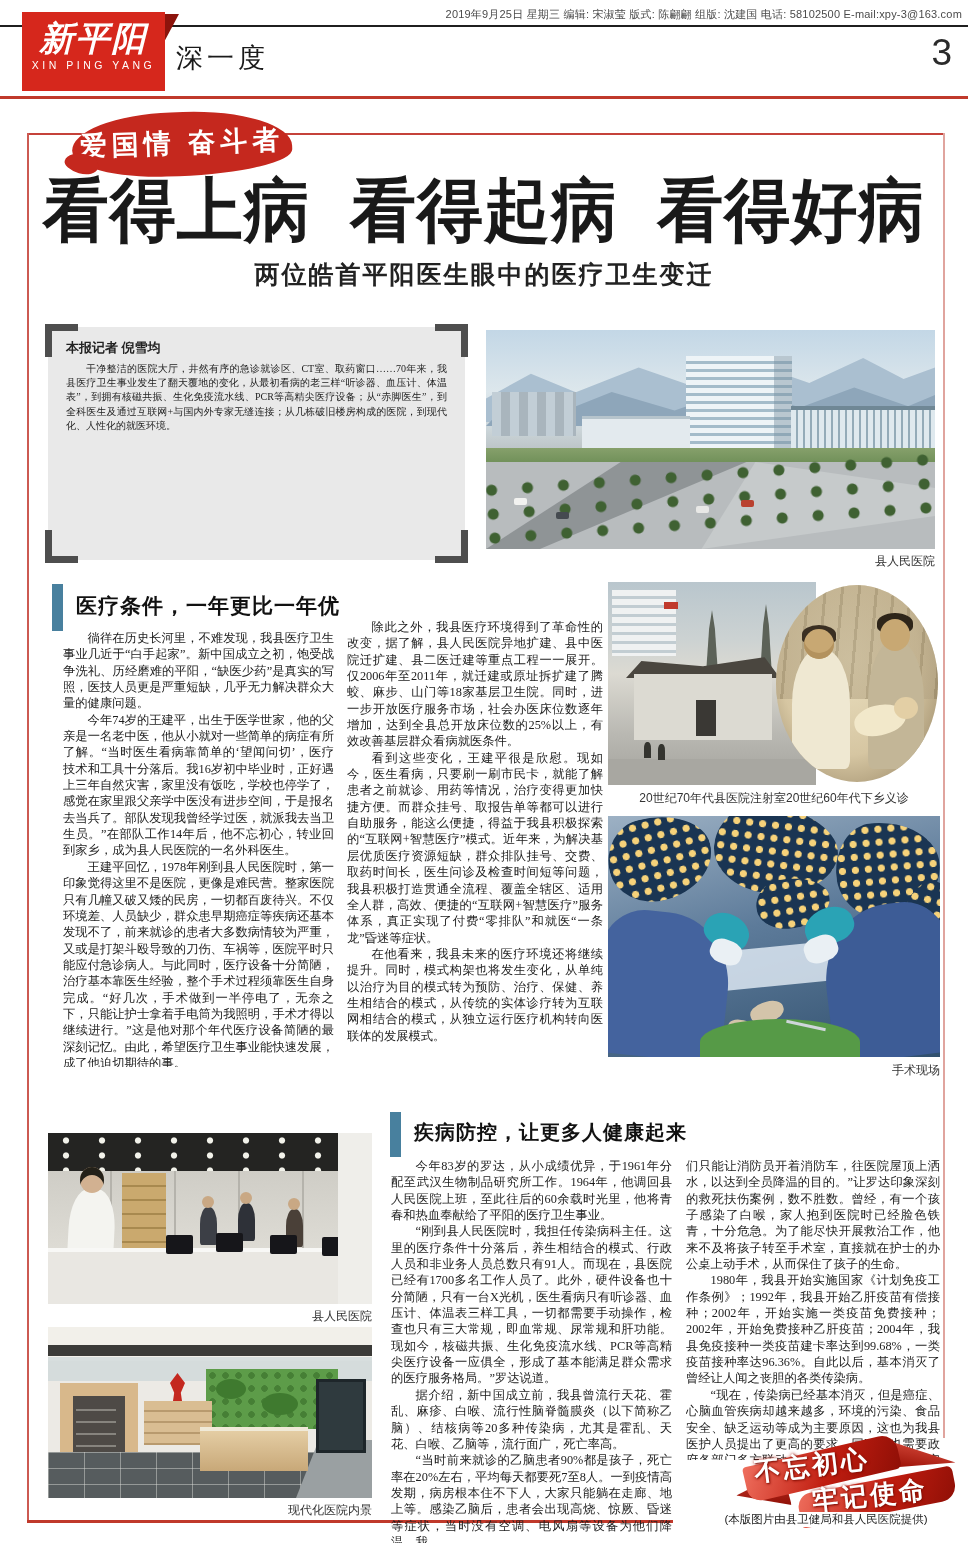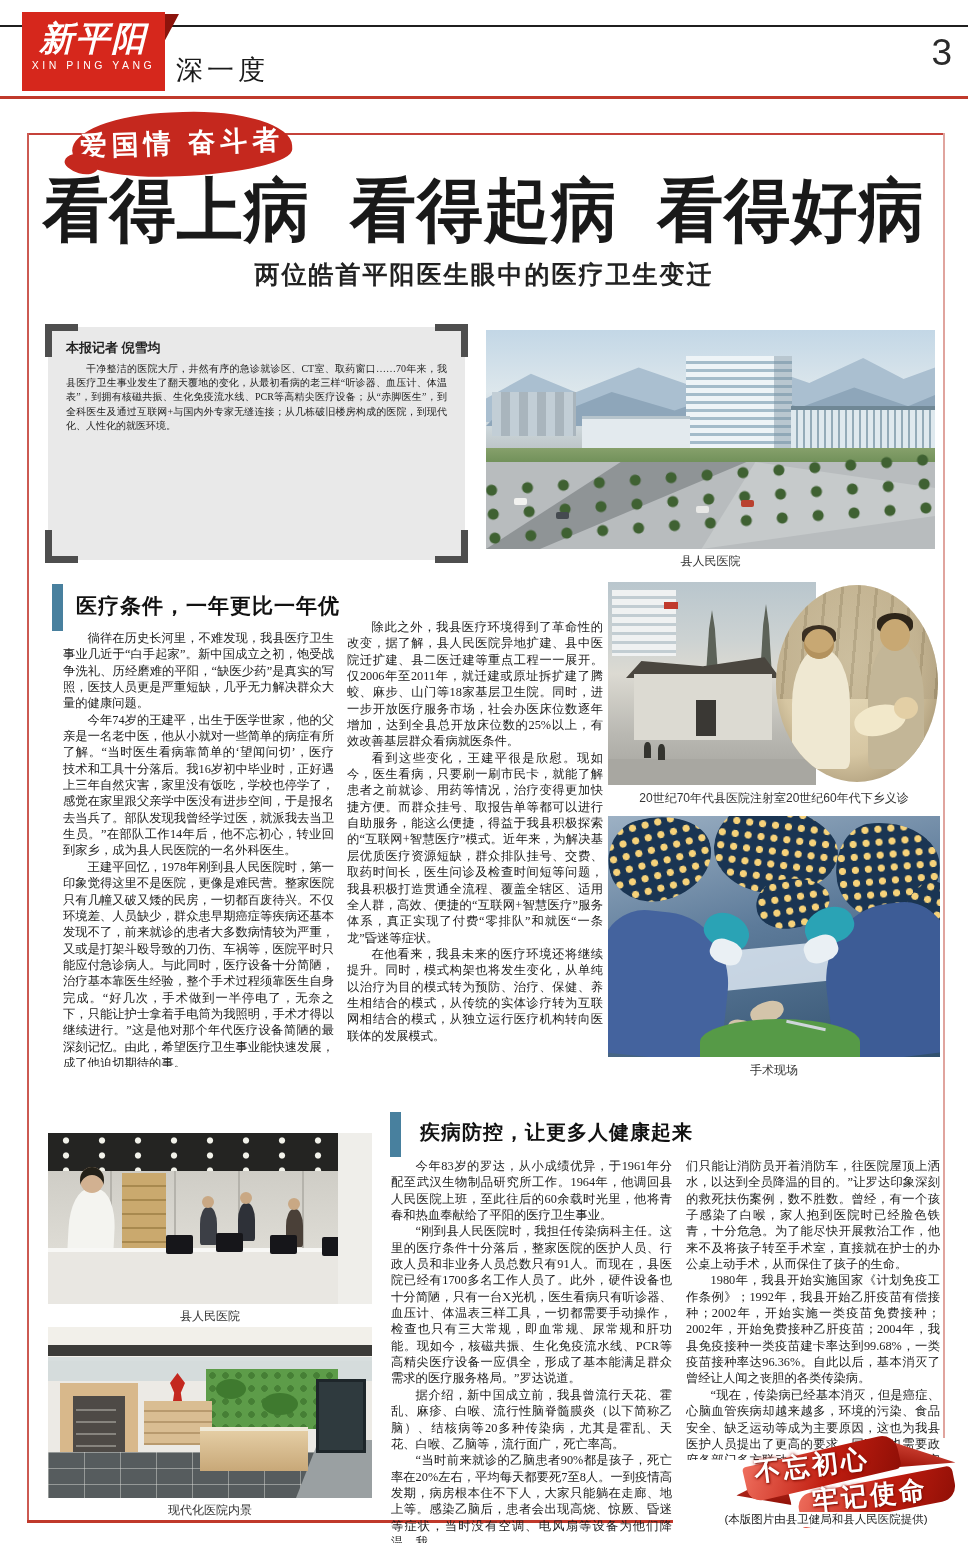--- a/index.html
+++ b/index.html
@@ -8,21 +8,21 @@
   .abs{position:absolute;}
 
   
   .dateline{top:7px;right:6px;font-size:11px;color:#4a4a4a;letter-spacing:.2px;}
   .black-rule{top:25px;left:0;width:968px;height:2px;background:#1f1f1f;}
   .logo{left:22px;top:12px;width:143px;height:79px;background:#d6271c;text-align:center;z-index:3;}
   .logo-fold{left:163px;top:14px;width:0;height:0;border-top:30px solid #8c140c;border-right:16px solid transparent;z-index:2;}
   .logo-title{display:block;margin-top:8px;font-size:34px;font-weight:bold;font-style:italic;color:#fff;line-height:1.1;
               font-family:"Liberation Serif",serif;letter-spacing:2px;}
   .logo-sub{display:block;margin-top:2px;font-size:10.5px;color:#fff;letter-spacing:3.5px;}
-  .section-name{left:176px;top:52px;font-size:27px;color:#1a1a1a;letter-spacing:4px;font-weight:500;}
+  .section-name{left:176px;top:40px;font-size:27px;color:#1a1a1a;letter-spacing:4px;font-weight:500;}
   .page-num{right:16px;top:32px;font-size:37px;color:#2b2b2b;font-weight:400;}
   .red-rule{top:96px;left:0;width:968px;height:3px;background:#c0392b;}
 
   
   .fr-top{left:27px;top:133px;width:918px;height:2px;background:#c5423a;}
   .fr-left{left:27px;top:133px;width:2px;height:1389px;background:#cc5a52;}
   .fr-right{left:943px;top:133px;width:2px;height:1305px;background:#e0a49e;}
   .fr-bottom{left:27px;top:1520px;width:646px;height:3px;background:#c0392b;}
 
   .badge{left:72px;top:112px;width:220px;height:64px;background:#c5281e;z-index:4;
@@ -52,26 +52,26 @@
   .col{overflow:hidden;font-family:"Liberation Serif",serif;}
   .col p{margin:0;font-size:12.3px;line-height:1.33;text-indent:2em;text-align:justify;color:#1c1c1c;}
   .cont p:first-child{text-indent:0;}
 
   .s1-bar{left:52px;top:584px;height:47px;}
   .s1-title{left:76px;top:592px;}
   .s1c1{left:63px;top:630px;width:271px;height:437px;}
   .s1c2{left:347px;top:619px;width:256px;height:460px;}
 
   .s2-bar{left:390px;top:1112px;height:45px;}
-  .s2-title{left:414px;top:1119px;font-size:20px;margin-left:6px;}
+  .s2-title{left:414px;top:1119px;font-size:20px;}
   .s2c1{left:391px;top:1158px;width:281px;height:387px;}
   .s2c2{left:686px;top:1158px;width:254px;height:302px;}
 
   .caption{font-size:12px;color:#333;}
-  .cap-right{text-align:center;}
+  .cap-right{text-align:right;}
 
   
   .photo{overflow:hidden;}
   .ph-hospital{left:486px;top:330px;width:449px;height:219px;background:linear-gradient(180deg,#c3d7e6 0%,#dde7ec 28%,#ccd6da 45%,#b3babb 60%,#a2a7a8 100%);}
   .mtn{position:absolute;width:100%;height:78px;top:14px;}
   .mtn1{background:#aabfd0;clip-path:polygon(0 100%,0 70%,10% 38%,20% 62%,34% 30%,48% 58%,60% 26%,72% 50%,84% 18%,93% 45%,100% 30%,100% 100%);}
   .mtn2{top:34px;height:62px;background:#8ea6ba;clip-path:polygon(0 100%,6% 55%,16% 80%,28% 45%,42% 75%,56% 40%,70% 70%,82% 38%,94% 68%,100% 50%,100% 100%);}
   .tower{position:absolute;left:200px;top:26px;width:106px;height:100px;background:repeating-linear-gradient(180deg,#eef4f7 0 5px,#a4bcca 5px 8px);box-shadow:inset -18px 0 0 rgba(120,145,160,.45);}
   .wing{position:absolute;left:305px;top:76px;width:144px;height:44px;background:repeating-linear-gradient(90deg,#dfe9ee 0 5px,#94abb8 5px 7px);border-top:4px solid #6f8795;}
   .bldgs-left{position:absolute;left:6px;top:62px;width:84px;height:44px;background:repeating-linear-gradient(90deg,#c2ced6 0 9px,#a9b5bd 9px 18px);}
@@ -187,20 +187,21 @@
   .rb-t{position:absolute;color:#fff;font-weight:900;font-size:26px;letter-spacing:3px;text-shadow:1px 1px 2px #7e0e05,0 0 4px #a81508;white-space:nowrap;}
   .rb-t1{left:12px;top:12px;transform:rotate(-7deg);}
   .rb-t2{left:70px;top:42px;transform:rotate(-6deg);}
   .credit{left:700px;top:1512px;width:252px;text-align:center;font-size:11.5px;color:#222;background:#fff;z-index:7;}
 </style>
 </head>
 <body>
 
 <div class="page">
 
+  <div class="abs dateline">2019年9月25日 星期三 编辑: 宋淑莹 版式: 陈翩翩 组版: 沈建国 电话: 58102500 E-mail:xpy-3@163.com</div>
   <div class="abs black-rule"></div>
   <div class="abs logo-fold"></div>
   <div class="abs logo">
     <span class="logo-title">新平阳</span>
     <span class="logo-sub">XIN PING YANG</span>
   </div>
   <div class="abs section-name">深一度</div>
   <div class="abs page-num">3</div>
   <div class="abs red-rule"></div>
 
@@ -304,21 +305,21 @@
     <div class="hand hd2"></div>
     <div class="drape"></div>
     <div class="tool"></div>
   </div>
   <div class="abs caption cap-right cap-surgery">手术现场</div>
 
   <div class="abs sec-bar s2-bar"></div>
   <div class="abs sec-title s2-title">疾病防控，让更多人健康起来</div>
   <div class="abs col s2c1">
       <p>今年83岁的罗达，从小成绩优异，于1961年分配至武汉生物制品研究所工作。1964年，他调回县人民医院上班，至此往后的60余载时光里，他将青春和热血奉献给了平阳的医疗卫生事业。</p>
-      <p>“刚到县人民医院时，我担任传染病科主任。这里的医疗条件十分落后，整家医院的医护人员、行政人员和非业务人员总数只有91人。而现在，县医院已经有1700多名工作人员了。此外，硬件设备也十分简陋，只有一台X光机，医生看病只有听诊器、血压计、体温表三样工具，一切都需要手动操作，检查也只有三大常规，即血常规、尿常规和肝功能。现如今，核磁共振、生化免疫流水线、PCR等高精尖医疗设备一应俱全，形成了基本能满足群众需求的医疗服务格局。”罗达说道。</p>
+      <p>“刚到县人民医院时，我担任传染病科主任。这里的医疗条件十分落后，养生相结合的模式、行政人员和非业务人员总数只有91人。而现在，县医院已经有1700多名工作人员了。此外，硬件设备也十分简陋，只有一台X光机，医生看病只有听诊器、血压计、体温表三样工具，一切都需要手动操作，检查也只有三大常规，即血常规、尿常规和肝功能。现如今，核磁共振、生化免疫流水线、PCR等高精尖医疗设备一应俱全，形成了基本能满足群众需求的医疗服务格局。”罗达说道。</p>
       <p>据介绍，新中国成立前，我县曾流行天花、霍乱、麻疹、白喉、流行性脑脊髓膜炎（以下简称乙脑）、结核病等20多种传染病，尤其是霍乱、天花、白喉、乙脑等，流行面广，死亡率高。</p>
       <p>“当时前来就诊的乙脑患者90%都是孩子，死亡率在20%左右，平均每天都要死7至8人。一到疫情高发期，病房根本住不下人，大家只能躺在走廊、地上等。感染乙脑后，患者会出现高烧、惊厥、昏迷等症状，当时没有空调、电风扇等设备为他们降温，我</p>
     </div>
   <div class="abs col cont s2c2">
       <p>们只能让消防员开着消防车，往医院屋顶上洒水，以达到全员降温的目的。”让罗达印象深刻的救死扶伤案例，数不胜数。曾经，有一个孩子感染了白喉，家人抱到医院时已经脸色铁青，十分危急。为了能尽快开展救治工作，他来不及将孩子转至手术室，直接就在护士的办公桌上动手术，从而保住了孩子的生命。</p>
       <p>1980年，我县开始实施国家《计划免疫工作条例》；1992年，我县开始乙肝疫苗有偿接种；2002年，开始实施一类疫苗免费接种；2002年，开始免费接种乙肝疫苗；2004年，我县免疫接种一类疫苗建卡率达到99.68%，一类疫苗接种率达96.36%。自此以后，基本消灭了曾经让人闻之丧胆的各类传染病。</p>
       <p>“现在，传染病已经基本消灭，但是癌症、心脑血管疾病却越来越多，环境的污染、食品安全、缺乏运动等成为主要原因，这也为我县医护人员提出了更高的要求。同时，也需要政府各部门多方联动，保护好环境，保障食品安全，让老百姓更加健康长寿。”罗达感慨道。</p>
     </div>
 
   <div class="abs photo ph-pharmacy">

